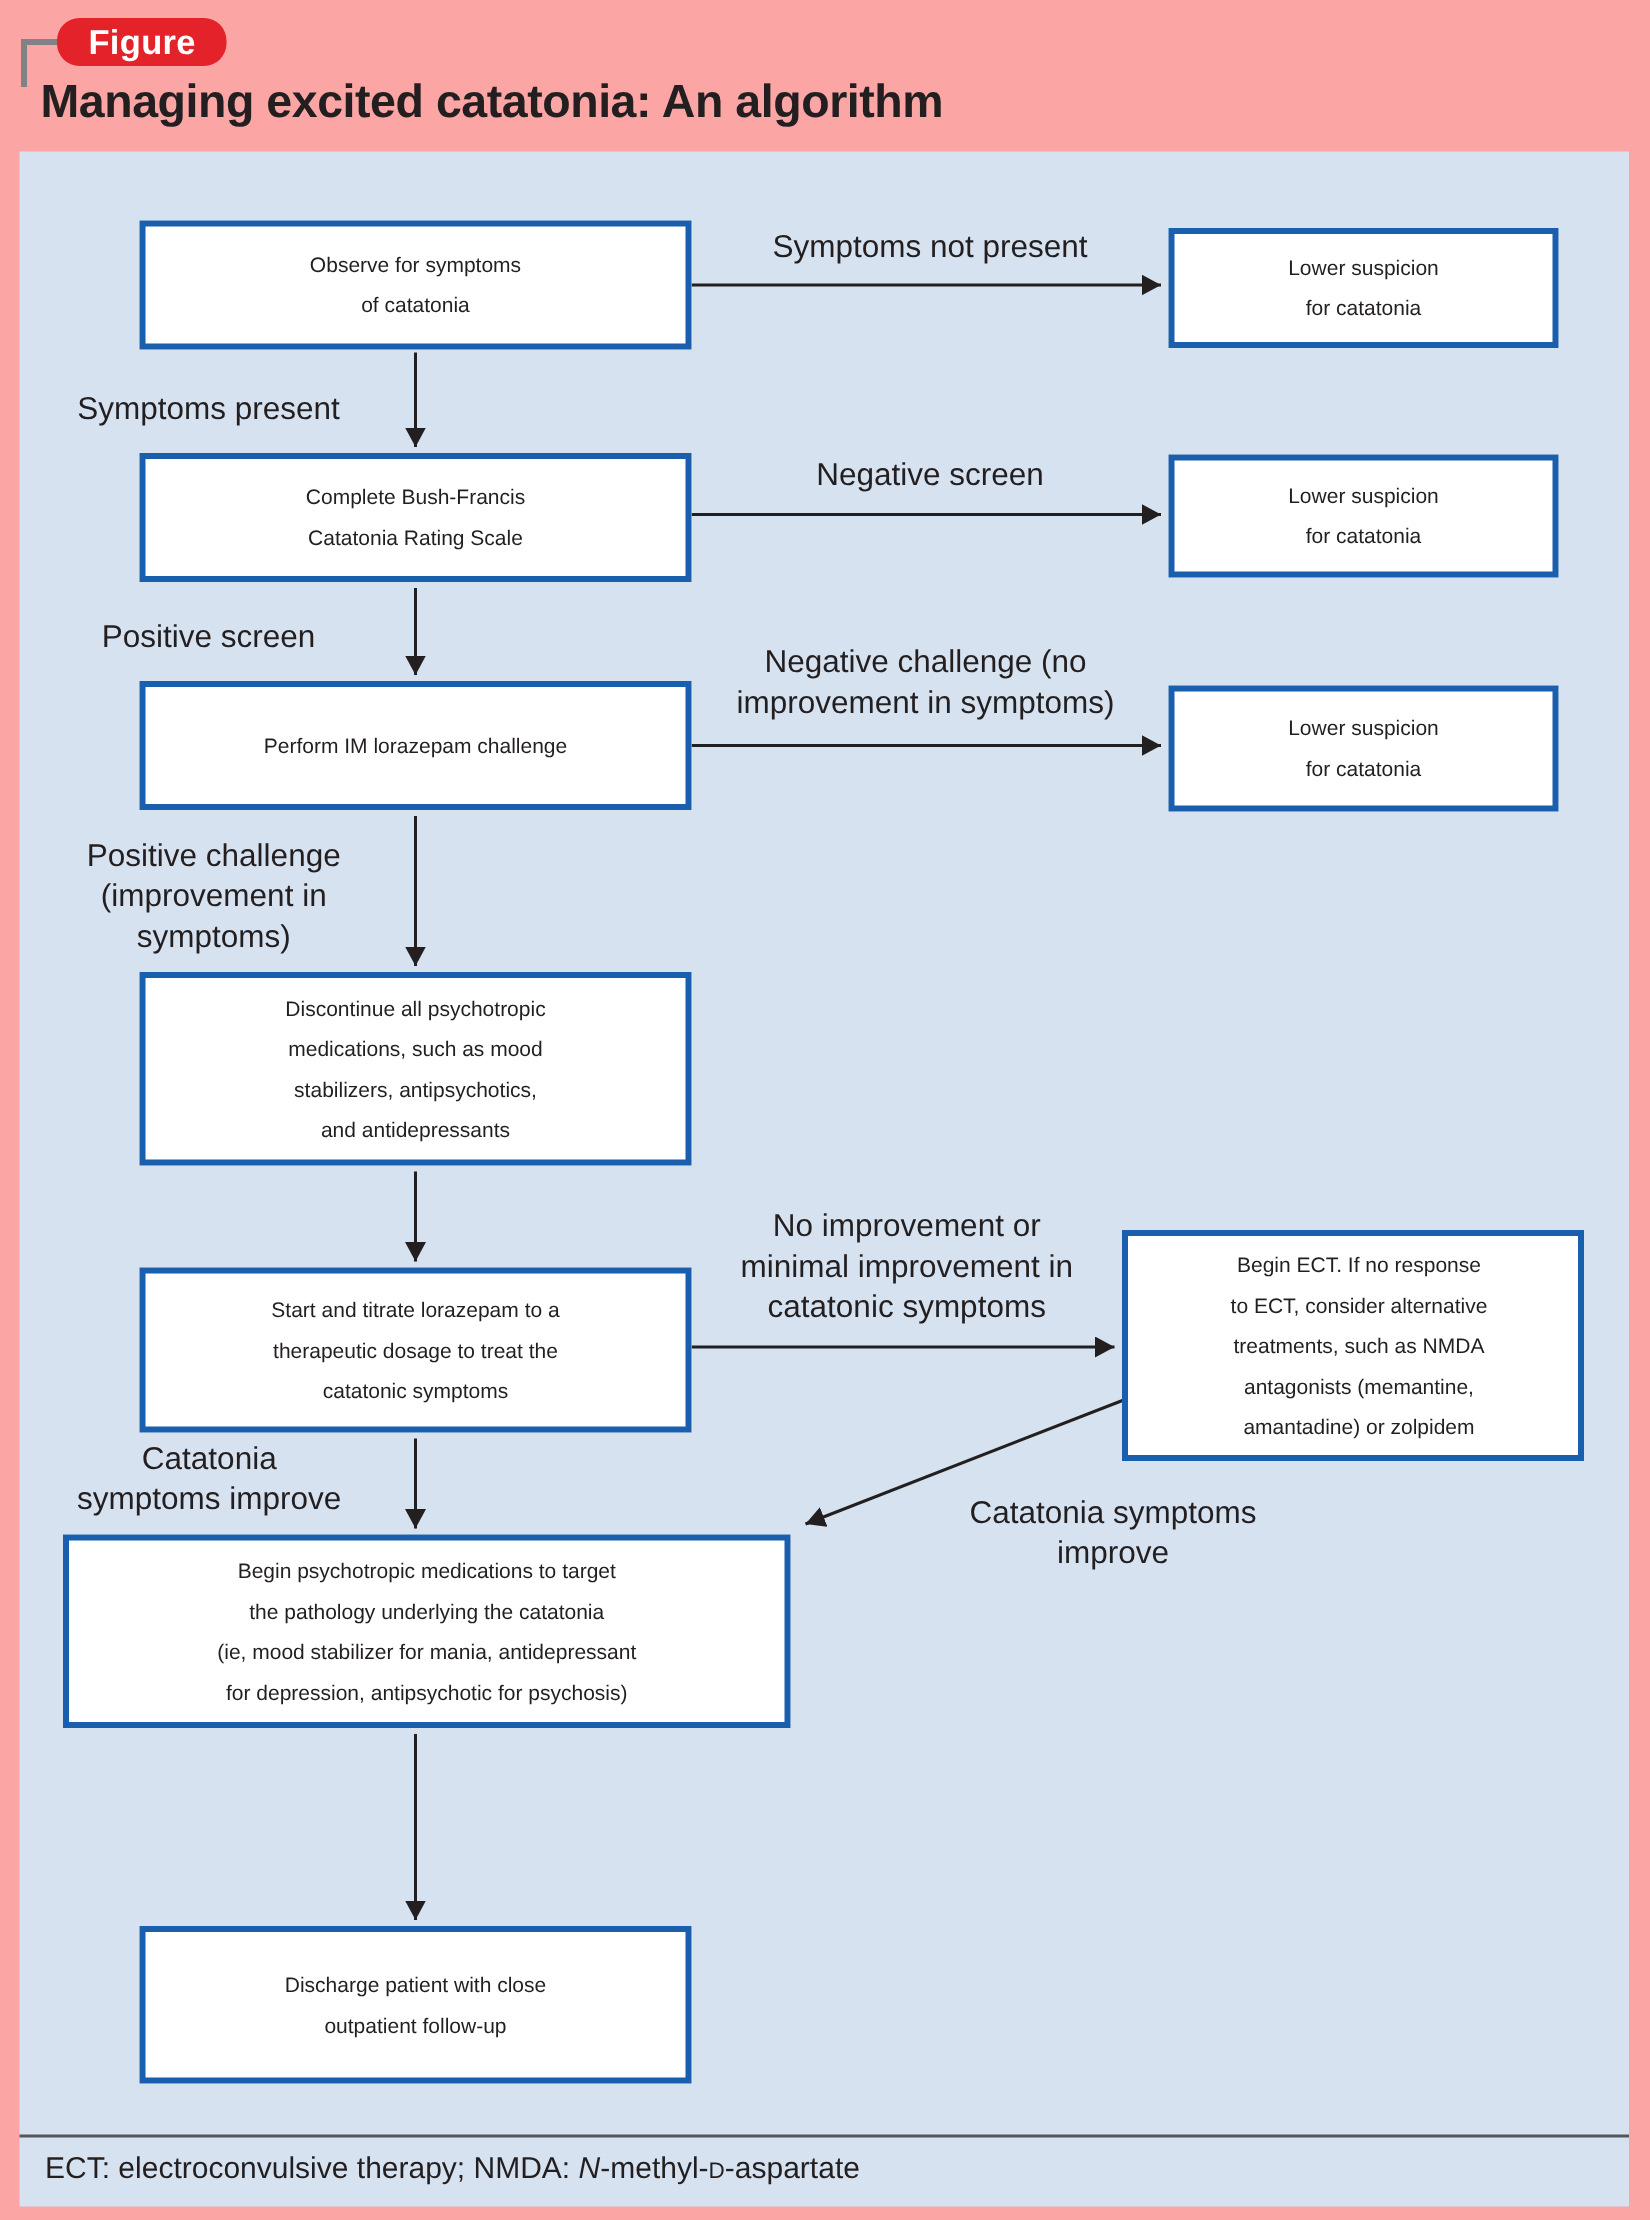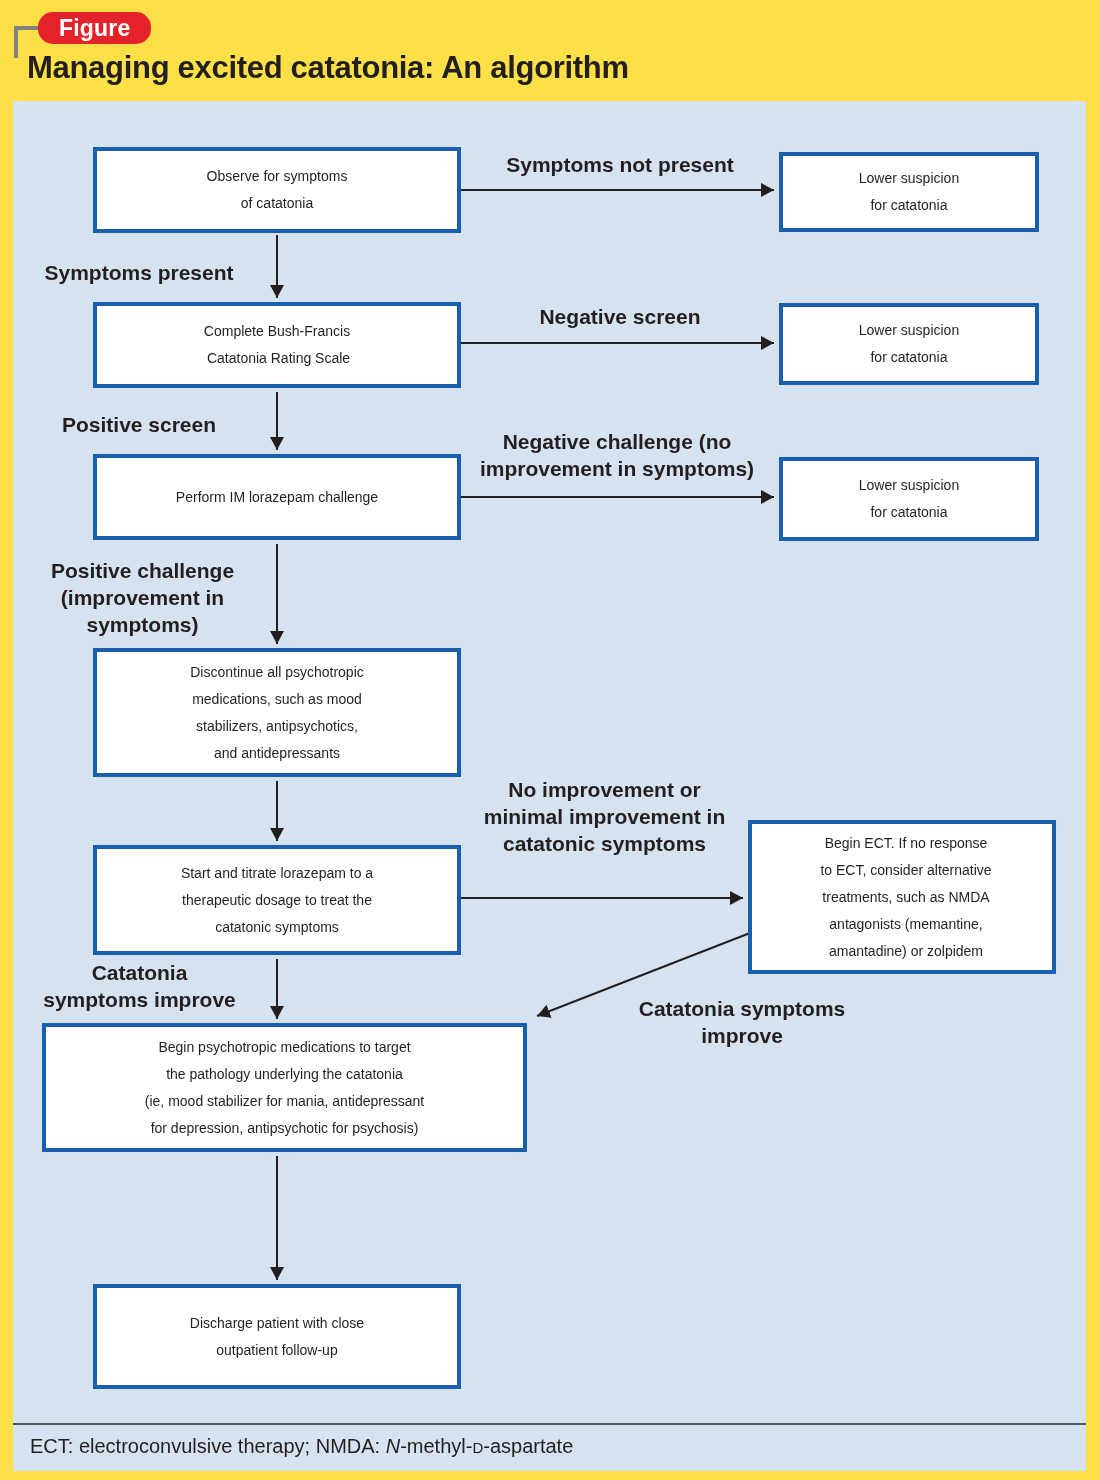--- a/index.html
+++ b/index.html
@@ -1,19 +1,19 @@
 <!DOCTYPE html>
 <html style="--panel-bg: #d6e2f0; --box-border: #1a5fae; --box-fill: #ffffff; --text: #231f20; --badge-red: #e3222a; --bracket-gray: #808285; --separator: #55565a; --arrow: #231f20;"><head>
 <meta charset="utf-8">
 <style>
   html,body{margin:0;padding:0;background:#ffffff;}
   .page{
     position:relative;
     width:1100px;height:1480px;
-    background:#fde047;
+    background:#fca5a5;
     font-family:"Liberation Sans", sans-serif;
     color:var(--text,#231f20);
     overflow:hidden;
   }
   .corner-bracket{
     position:absolute;left:14px;top:26px;width:30px;height:28px;
     border-top:4px solid var(--bracket-gray,#808285);
     border-left:4px solid var(--bracket-gray,#808285);
   }
   .figure-badge{
@@ -44,21 +44,20 @@
     white-space:pre-line;
     padding:2px 4px;
     color:var(--text,#231f20);
   }
   .fc-label{
     position:absolute;
     text-align:center;
     font-size:21px;line-height:27px;
     white-space:pre-line;
     color:var(--text,#231f20);
-    font-weight:bold;
   }
   .separator{
     position:absolute;left:13px;top:1423px;width:1073px;height:2px;
     background:var(--separator,#55565a);
   }
   .footer-note{
     position:absolute;left:30px;top:1434px;
     font-size:20px;line-height:25px;color:var(--text,#231f20);
   }
   .footer-note i{font-style:italic;}
@@ -94,21 +93,21 @@
       <path d="M750,933 L537,1016" marker-end="url(#ah)"></path>
       <path d="M277,1156 L277,1280" marker-end="url(#ah)"></path>
     </g>
   </svg>
 
   <div class="fc-box" style="left:93px;top:147px;width:368px;height:86px;">Observe for symptoms
 of catatonia</div>
   <div class="fc-box" style="left:779px;top:152px;width:260px;height:80px;">Lower suspicion
 for catatonia</div>
 
-  <div class="fc-box" style="left:93px;top:302px;width:368px;height:86px;text-align:right;">Complete Bush-Francis
+  <div class="fc-box" style="left:93px;top:302px;width:368px;height:86px;">Complete Bush-Francis
 Catatonia Rating Scale</div>
   <div class="fc-box" style="left:779px;top:303px;width:260px;height:82px;">Lower suspicion
 for catatonia</div>
 
   <div class="fc-box" style="left:93px;top:454px;width:368px;height:86px;">Perform IM lorazepam challenge</div>
   <div class="fc-box" style="left:779px;top:457px;width:260px;height:84px;">Lower suspicion
 for catatonia</div>
 
   <div class="fc-box" style="left:93px;top:648px;width:368px;height:129px;">Discontinue all psychotropic
 medications, such as mood
@@ -134,21 +133,21 @@
 
   <div class="fc-label" style="left:468px;top:151px;width:304px;">Symptoms not present</div>
   <div class="fc-label" style="left:30px;top:259px;width:218px;">Symptoms present</div>
   <div class="fc-label" style="left:468px;top:303px;width:304px;">Negative screen</div>
   <div class="fc-label" style="left:30px;top:411px;width:218px;">Positive screen</div>
   <div class="fc-label" style="left:452px;top:428px;width:330px;">Negative challenge (no
 improvement in symptoms)</div>
   <div class="fc-label" style="left:30px;top:557px;width:225px;">Positive challenge
 (improvement in
 symptoms)</div>
-  <div class="fc-label" style="left:452px;top:776px;width:305px;">No improvement or
+  <div class="fc-label" style="left:452px;top:804px;width:305px;">No improvement or
 minimal improvement in
 catatonic symptoms</div>
   <div class="fc-label" style="left:608px;top:995px;width:268px;">Catatonia symptoms
 improve</div>
   <div class="fc-label" style="left:22px;top:959px;width:235px;">Catatonia
 symptoms improve</div>
 
   <div class="separator"></div>
   <div class="footer-note">
     <span>ECT: electroconvulsive therapy; NMDA: </span><i>N</i><span>-methyl-</span><span class="sc">D</span><span>-aspartate</span>

